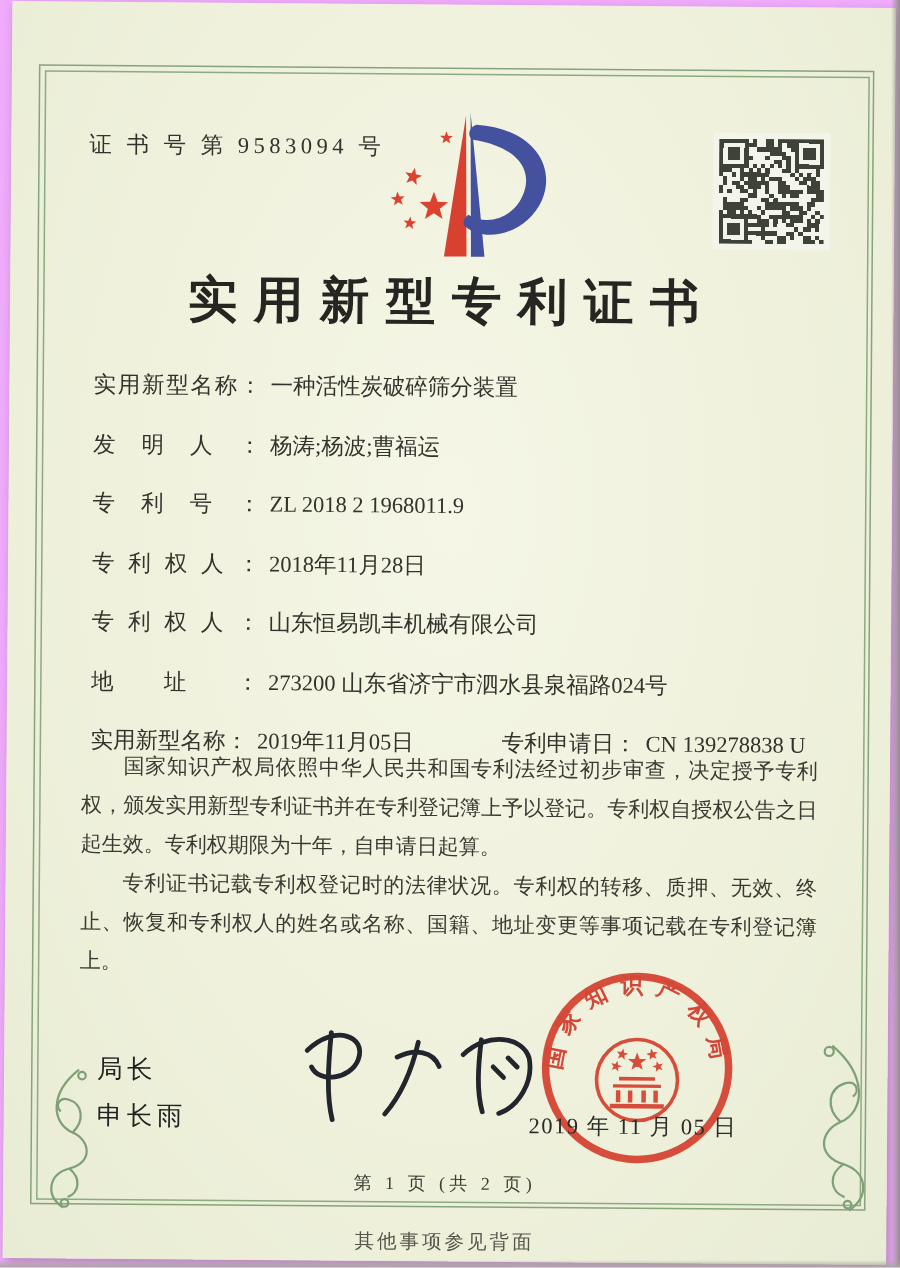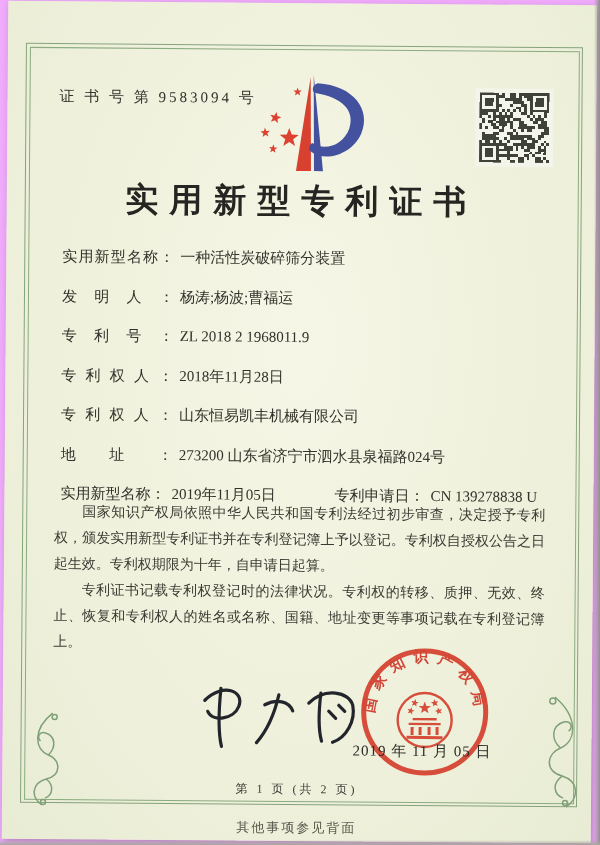--- a/index.html
+++ b/index.html
@@ -98,20 +98,24 @@
         <span>实用新型名称：</span><span class="f-value">2019年11月05日</span>
         <span class="grant-no"><span>专利申请日：</span><span class="f-value">CN 139278838 U</span></span>
       </div>
     </div>
 
     <div class="paras">
       <p>国家知识产权局依照中华人民共和国专利法经过初步审查，决定授予专利权，颁发实用新型专利证书并在专利登记簿上予以登记。专利权自授权公告之日起生效。专利权期限为十年，自申请日起算。</p>
       <p>专利证书记载专利权登记时的法律状况。专利权的转移、质押、无效、终止、恢复和专利权人的姓名或名称、国籍、地址变更等事项记载在专利登记簿上。</p>
     </div>
 
+    <div class="officer">
+      <div>局长</div>
+      <div>申长雨</div>
+    </div>
 
     <div class="signature">
       <svg width="180" height="78" viewBox="0 0 180 78" fill="none" stroke="#22252b" stroke-width="3.2" stroke-linecap="round">
         <path d="M28,10 C26,32 25,52 29,68"></path>
         <path d="M12,22 C30,4 52,12 46,28 C41,41 20,44 15,33"></path>
         <path d="M86,16 C82,34 76,50 64,64"></path>
         <path d="M72,26 C84,20 96,22 100,32"></path>
         <path d="M128,14 C126,32 125,48 129,62"></path>
         <path d="M116,24 C132,8 156,12 160,26 C163,41 154,58 140,63"></path>
         <path d="M136,32 l7,7"></path>

